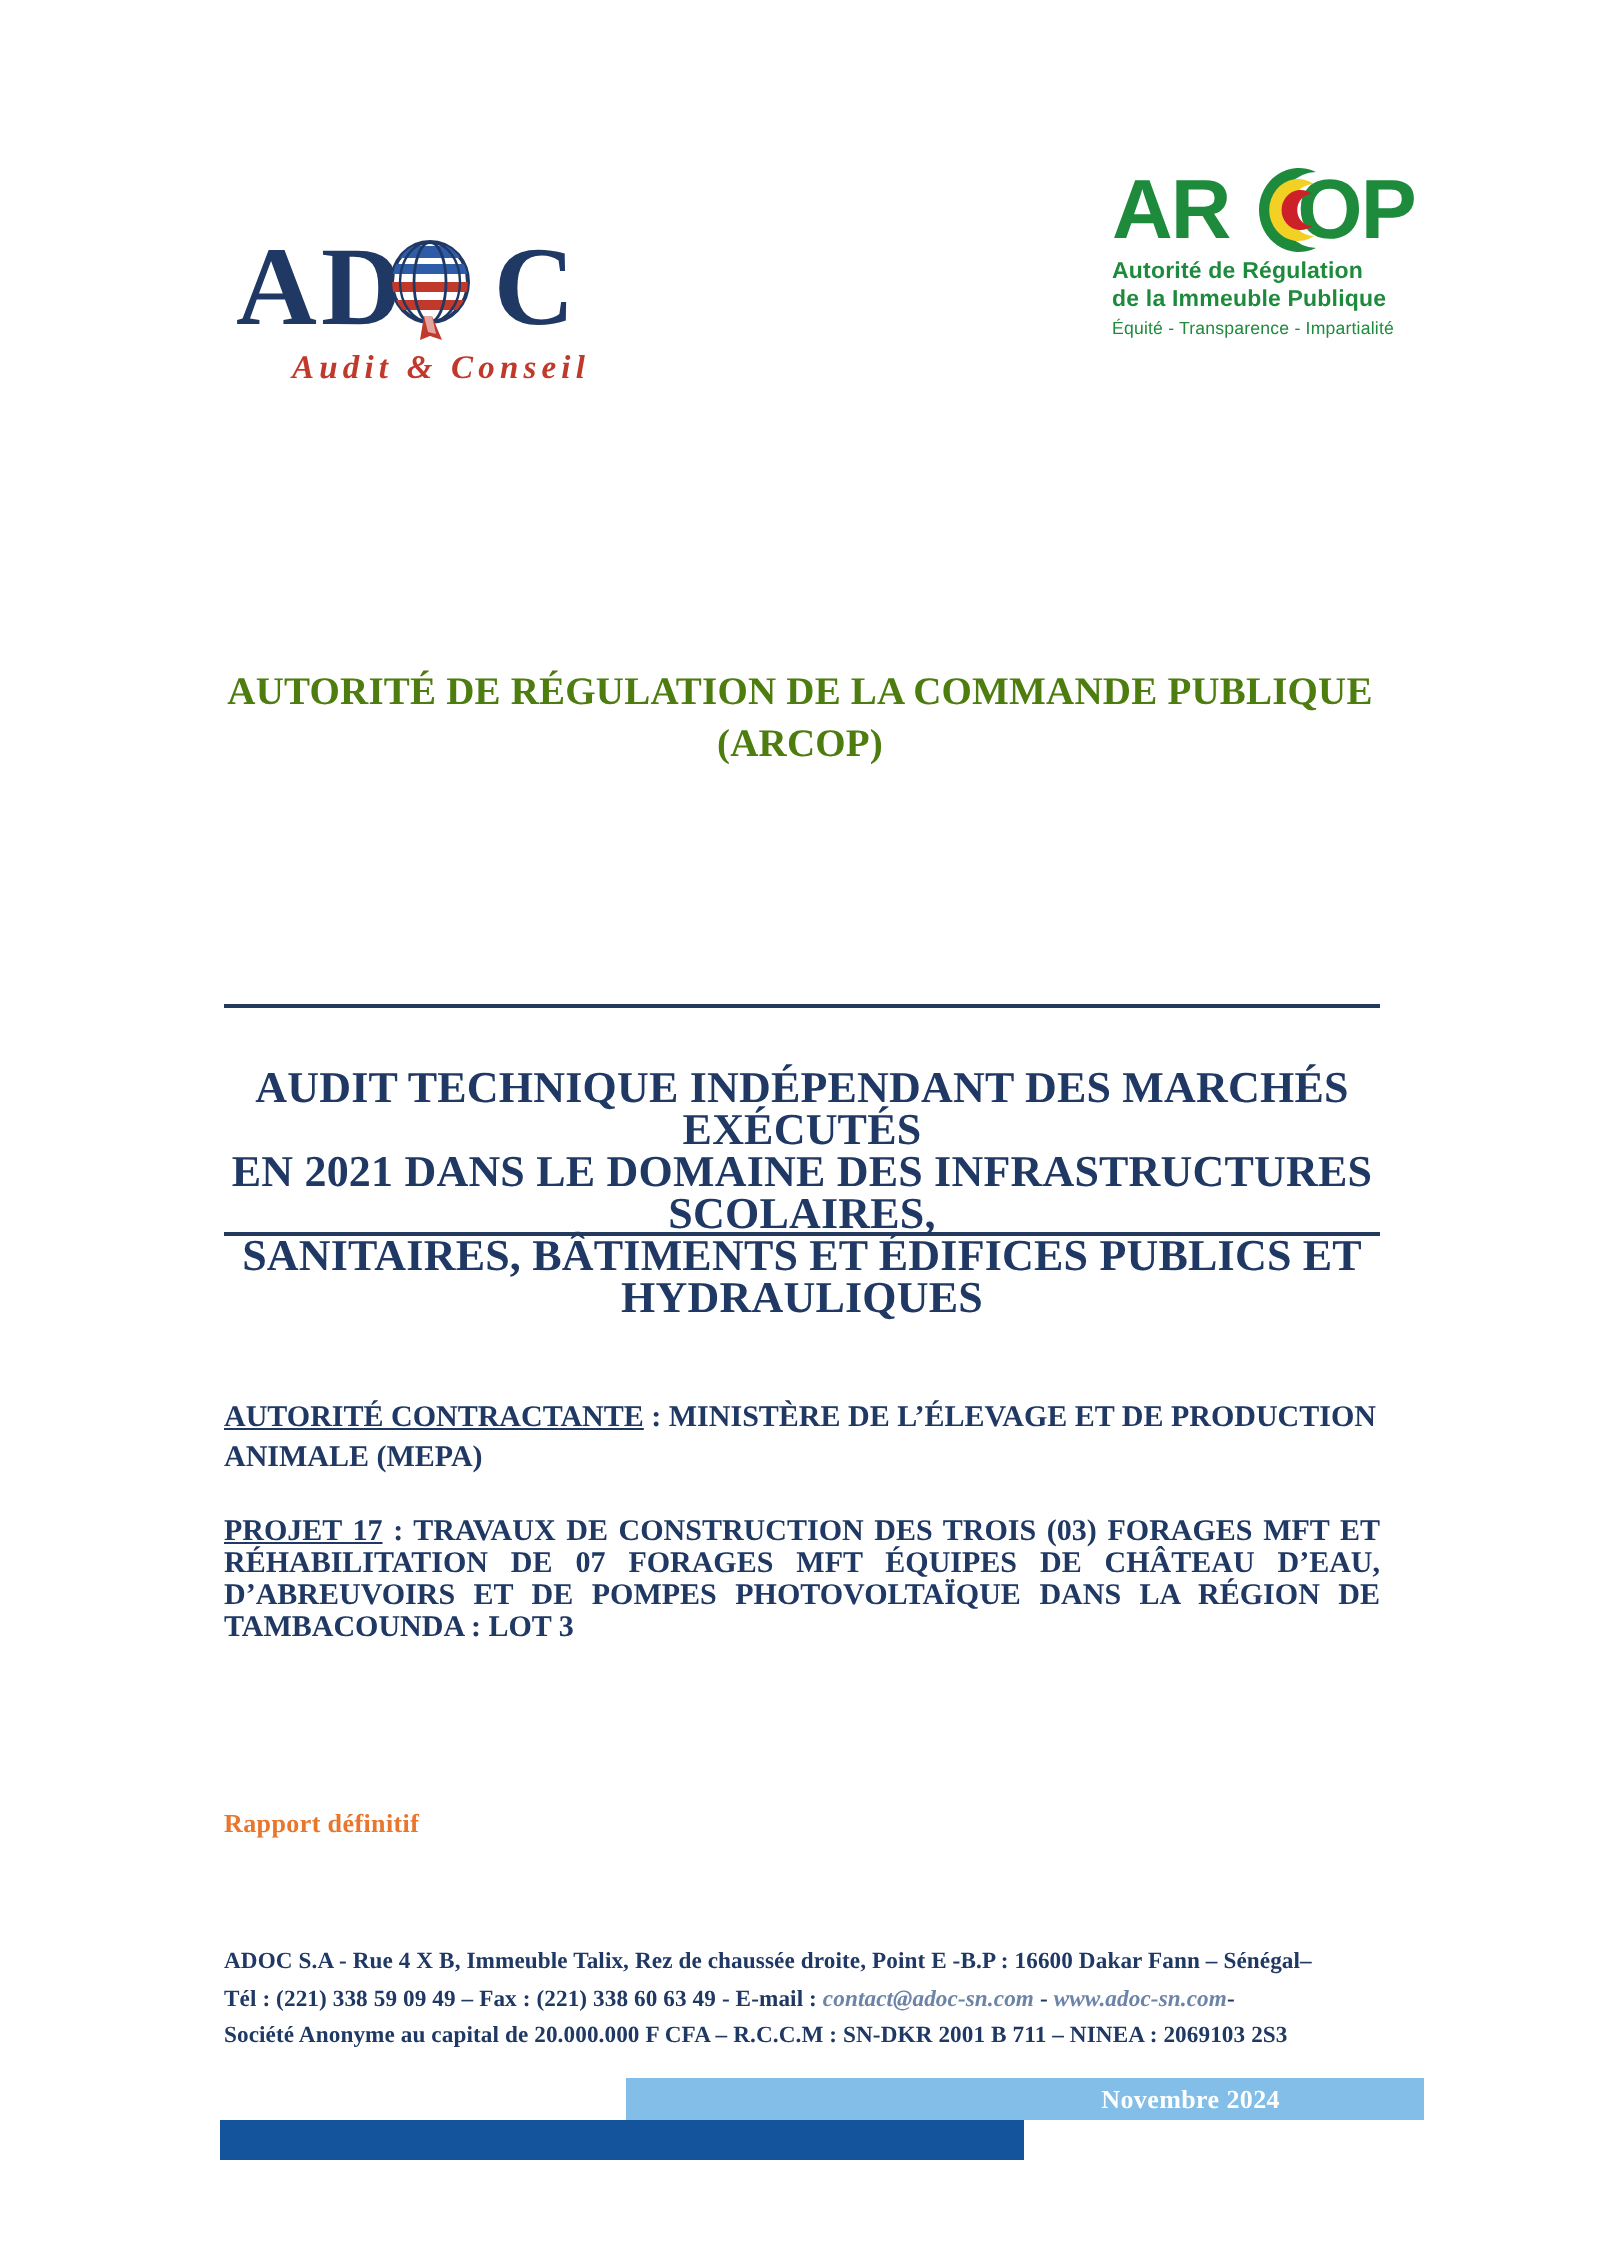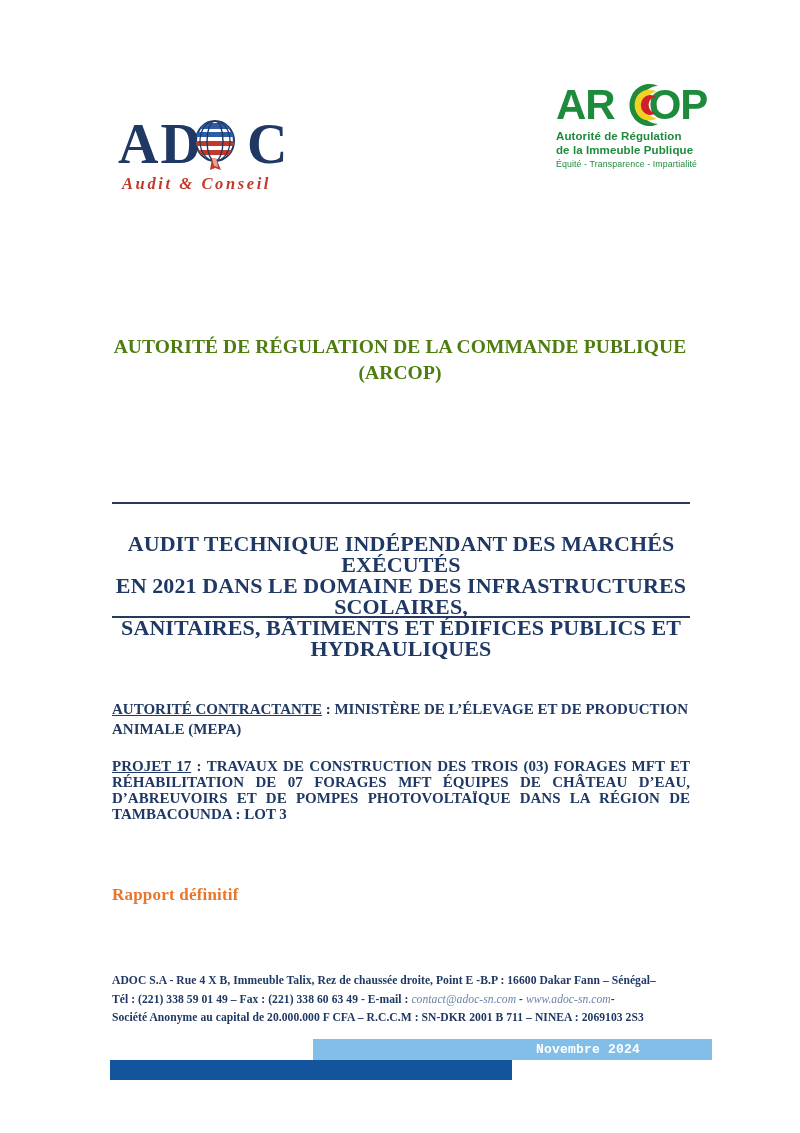--- a/index.html
+++ b/index.html
@@ -67,20 +67,21 @@
   }
   .adoc-tagline {
     font-family: "Liberation Serif", "DejaVu Serif", serif;
     font-style: italic;
     font-weight: bold;
     font-size: 16.5px;
     letter-spacing: 2.6px;
     color: #C0392B;
     margin-top: 2px;
     padding-left: 4px;
+    margin-left: 24px;
   }
 
   
   .arcop-logo {
     position: absolute;
     left: 556px;
     top: 4px;
     width: 170px;
   }
   .arcop-word {
@@ -188,58 +189,57 @@
     font-weight: bold;
     font-size: 15px;
     line-height: 16px;
     text-align: justify;
     color: #1F3864;
   }
 
   
   .report-type {
     position: absolute;
-    top: 885px;
-    left: 112px;
-    font-weight: bold;
-    font-size: 17px;
+    top: 904px;
+    left: 112px;
+    font-weight: bold;
+    font-size: 13px;
     color: #E8762C;
     letter-spacing: 0.2px;
   }
 
   
   .footer-contact {
     position: absolute;
     top: 952px;
     left: 112px;
     width: 600px;
     font-weight: bold;
     font-size: 11.6px;
     line-height: 18.5px;
     color: #1F3864;
     letter-spacing: 0.05px;
     white-space: nowrap;
     margin-top: 20px;
   }
   .link {
     font-style: italic;
-    font-weight: normal;
+    font-weight: bold;
     color: #6C84A8;
     text-decoration: none;
   }
 
   
   .bar-light {
     position: absolute;
     left: 313px;
     top: 1039px;
     width: 399px;
     height: 21px;
     background: #82BEE8;
-    font-family: Liberation Mono, monospace;
   }
   .bar-light-label {
     position: absolute;
     right: 72px;
     top: 2px;
     color: #ffffff;
     font-weight: bold;
     font-size: 13px;
     line-height: 17px;
     letter-spacing: 0.2px;
@@ -320,21 +320,21 @@
   <div class="party-block">
     <div class="party-line"><span class="party-label">AUTORITÉ CONTRACTANTE</span><span> : MINISTÈRE DE L’ÉLEVAGE ET DE PRODUCTION ANIMALE (MEPA)</span></div>
   </div>
 
   <div class="project-block"><span class="party-label">PROJET 17</span><span> : TRAVAUX DE CONSTRUCTION DES TROIS (03) FORAGES MFT ET RÉHABILITATION DE 07 FORAGES MFT ÉQUIPES DE CHÂTEAU D’EAU, D’ABREUVOIRS ET DE POMPES PHOTOVOLTAÏQUE DANS LA RÉGION DE TAMBACOUNDA : LOT 3</span></div>
 
   <div class="report-type">Rapport définitif</div>
 
   <div class="footer-contact">
     <div>ADOC S.A - Rue 4 X B, Immeuble Talix, Rez de chaussée droite, Point E -B.P : 16600 Dakar Fann – Sénégal–</div>
-    <div><span>Tél : (221) 338 59 01 49 – Fax : (221) 338 60 63 49 - E-mail : </span><a class="link" href="#">contact@adoc-sn.com</a><span>  -  </span><a class="link" href="#">www.adoc-sn.com</a><span>-</span></div>
+    <div><span>Tél : (221) 338 59 09 49 – Fax : (221) 338 60 63 49 - E-mail : </span><a class="link" href="#">contact@adoc-sn.com</a><span>  -  </span><a class="link" href="#">www.adoc-sn.com</a><span>-</span></div>
     <div>Société Anonyme au capital de 20.000.000 F CFA – R.C.C.M : SN-DKR 2001 B 711 – NINEA : 2069103 2S3</div>
   </div>
 
   <div class="bar-light">
     <span class="bar-light-label">Novembre 2024</span>
   </div>
   <div class="bar-dark"></div>
 
 </div>
 

